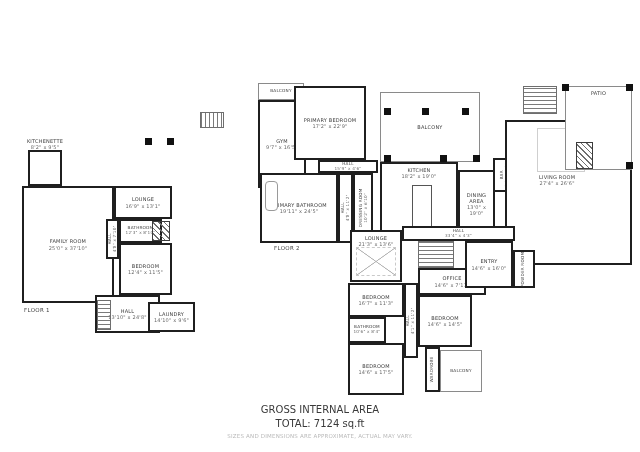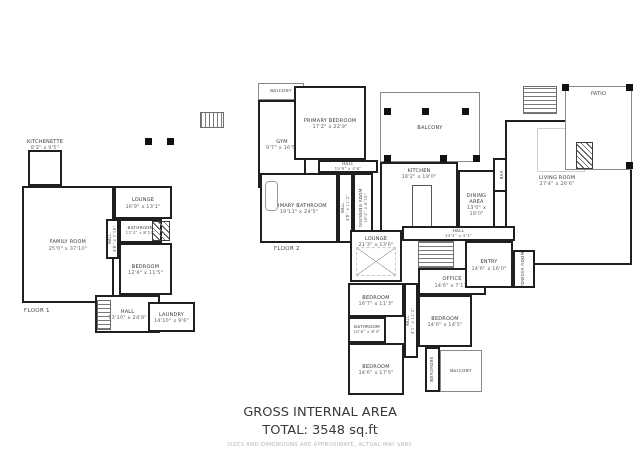--- a/index.html
+++ b/index.html
@@ -35,21 +35,21 @@
   .tub { position:absolute; box-sizing:border-box; border:1px solid #9a9a9a; border-radius:4px; background:#fff; }
   .inner-line { position:absolute; box-sizing:border-box; border:1px solid #cfcfcf; }
   .xcross {
     position:absolute; border:1px dashed #c9c9c9;
     background:
       linear-gradient(to top right, transparent calc(50% - .7px), #b5b5b5 calc(50% - .2px), #b5b5b5 calc(50% + .2px), transparent calc(50% + .7px)),
       linear-gradient(to bottom right, transparent calc(50% - .7px), #b5b5b5 calc(50% - .2px), #b5b5b5 calc(50% + .2px), transparent calc(50% + .7px));
   }
   .floor-caption { position:absolute; font-size:5.5px; color:#3d3d3d; letter-spacing:.3px; }
   #footer { position:absolute; left:0; right:0; top:403px; text-align:center; color:#3a3a3a; }
-  #footer .ft-line { font-size:13px; line-height:1.35; }
+  #footer .ft-line { font-size:10px; line-height:1.35; }
   #footer .ft-disclaimer { font-size:5.5px; color:#b9b9b9; margin-top:3px; letter-spacing:.2px; }
 </style>
 </head>
 <body>
 
 <div id="canvas">
 
   <div class="room lbl-above" style="left:28px;top:150px;width:34px;height:36px;">
     <div class="lbl">
       <div class="rn">KITCHENETTE</div>
@@ -298,17 +298,17 @@
   <div class="pillar" style="left:462px;top:108px;"></div>
   <div class="pillar" style="left:384px;top:155px;"></div>
   <div class="pillar" style="left:440px;top:155px;"></div>
   <div class="pillar" style="left:473px;top:155px;"></div>
   <div class="pillar" style="left:562px;top:84px;"></div>
   <div class="pillar" style="left:626px;top:84px;"></div>
   <div class="pillar" style="left:626px;top:162px;"></div>
 
   <div id="footer">
     <div class="ft-line">GROSS INTERNAL AREA</div>
-    <div class="ft-line">TOTAL: 3548 sq.ft</div>
+    <div class="ft-line">TOTAL: 7124 sq.ft</div>
     <div class="ft-disclaimer">SIZES AND DIMENSIONS ARE APPROXIMATE, ACTUAL MAY VARY.</div>
   </div>
 
 </div>
 
 </body></html>

